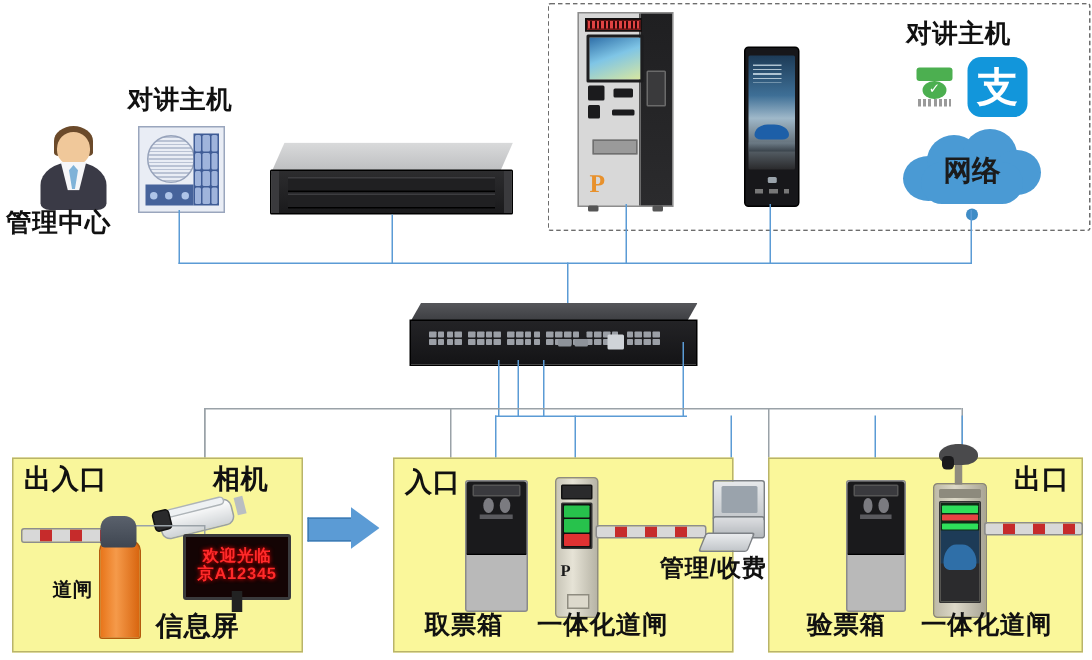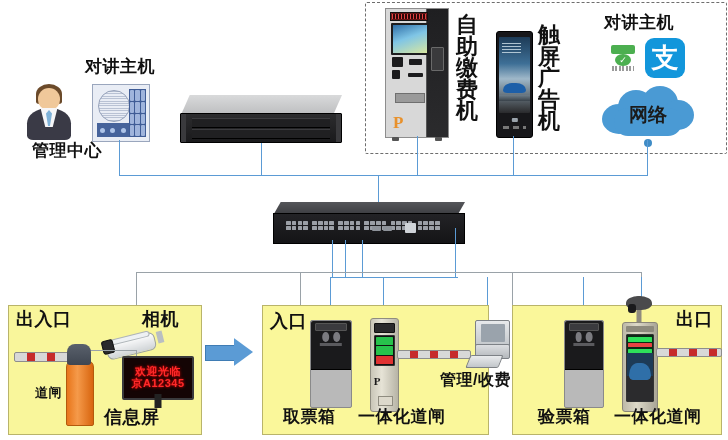--- a/index.html
+++ b/index.html
@@ -222,21 +222,21 @@
 
   <div class="dashbox" style="left:365px;top:2px;width:360px;height:150px;"></div>
 
   <div class="person" style="left:26px;top:84px;width:46px;height:56px;">
     <div class="hair" style="top:0;width:26px;height:20px;"></div>
     <div class="head" style="top:4px;width:22px;height:22px;"></div>
     <div class="body" style="top:24px;width:44px;height:32px;"></div>
     <div class="shirt" style="top:24px;width:17px;height:19px;"></div>
     <div class="tie" style="top:26px;width:6px;height:16px;"></div>
   </div>
-  <div class="lbl" style="left:32px;top:142px;font-size:17px;">管理中心</div>
+  <div class="lbl" style="left:4px;top:142px;font-size:17px;font-family:Liberation Mono, monospace;">管理中心</div>
 
   <div class="lbl" style="left:85px;top:58px;font-size:17px;">对讲主机</div>
   <div class="intercom" style="left:92px;top:84px;width:56px;height:56px;">
     <div class="grille" style="left:5px;top:5px;width:30px;height:30px;"></div>
     <div class="keys" style="right:3px;top:4px;width:15px;height:46px;">
       <i></i>
         <i></i>
         <i></i>
         <i></i>
         <i></i>
@@ -272,32 +272,30 @@
     <div class="slot" style="left:6px;top:48px;width:11px;height:10px;"></div>
     <div class="slot" style="left:23px;top:50px;width:13px;height:6px;"></div>
     <div class="slot" style="left:6px;top:61px;width:8px;height:9px;"></div>
     <div class="slot" style="left:22px;top:64px;width:15px;height:4px;"></div>
     <div class="tray" style="left:9px;top:84px;width:28px;height:8px;"></div>
     <div class="plogo" style="left:7px;top:104px;font-size:17px;">P</div>
     <div class="card" style="right:4px;top:38px;width:11px;height:22px;"></div>
     <div class="foot" style="left:6px;"></div>
     <div class="foot" style="right:6px;"></div>
   </div>
-  <div class="vlbl" style="left:455px;top:14px;font-size:22px;width:24px;">自助缴费机</div>
 
   <div class="addisp" style="left:496px;top:31px;width:35px;height:105px;">
     <div class="scr">
       <div class="txt"></div>
       <div class="road"></div>
       <div class="car"></div>
     </div>
     <div class="logo"></div>
     <div class="btm"></div>
   </div>
-  <div class="vlbl" style="left:537px;top:24px;font-size:22px;width:24px;">触屏广告机</div>
 
   <div class="lbl" style="left:604px;top:14px;font-size:17px;">对讲主机</div>
   <div class="wxpay" style="left:607px;top:42px;width:32px;height:32px;">
     <div class="bar"></div>
     <div class="circ">✓</div>
     <div class="cap"></div>
   </div>
   <div class="alipay" style="left:645px;top:38px;width:40px;height:40px;font-size:27px;">支</div>
 
   <div class="cloud" style="left:600px;top:86px;width:96px;height:58px;">

